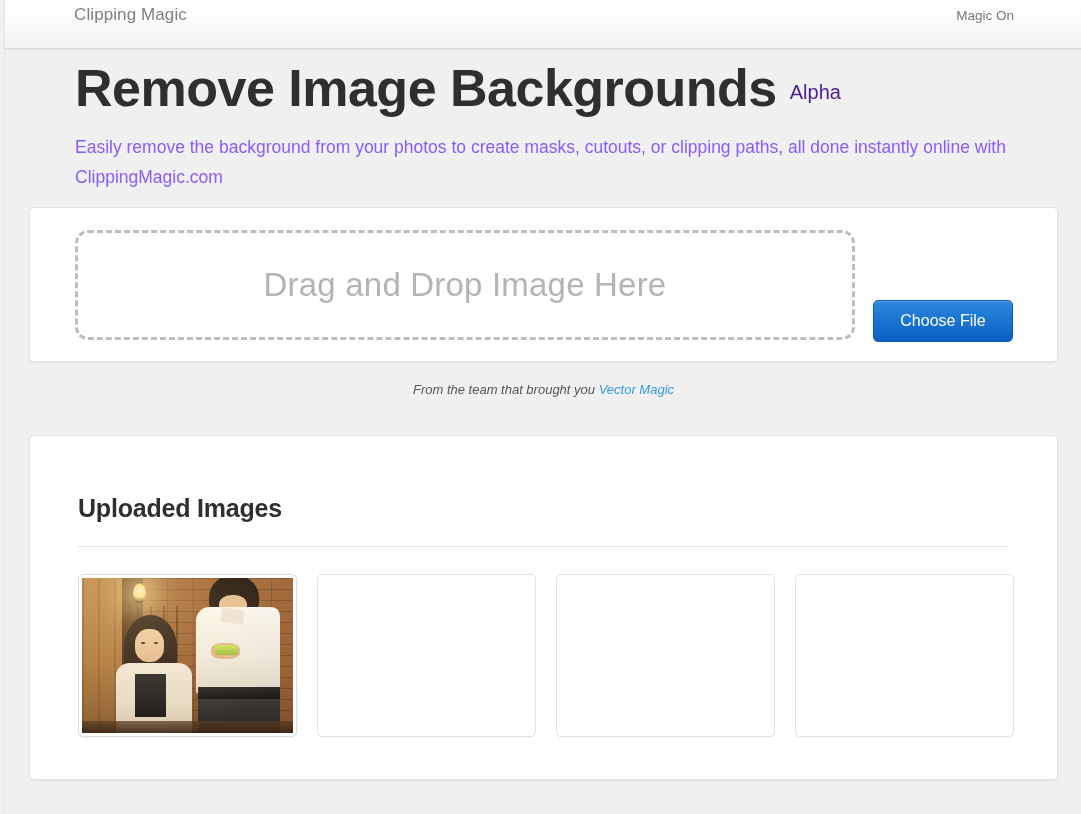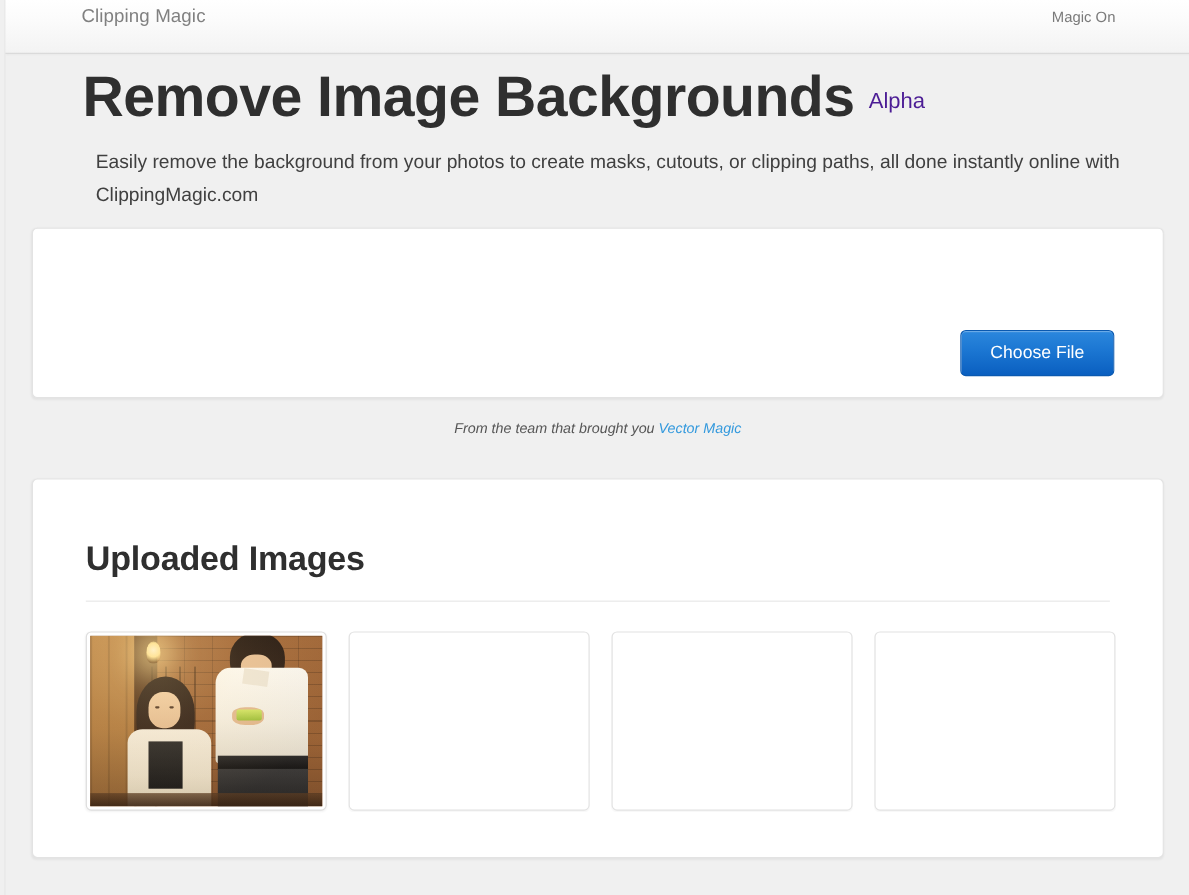--- a/index.html
+++ b/index.html
@@ -88,25 +88,25 @@
   }
   h1.title .alpha {
     font-size: 20px;
     font-weight: normal;
     color: #4c1d95;
     letter-spacing: 0;
     margin-left: 13px;
     vertical-align: 7px;
   }
   p.lead {
-    margin: 10px 0 0 12px;
+    margin: 10px 0 0 0;
     width: 935px;
     font-size: 17.5px;
     line-height: 30px;
-    color: #404040;
+    color: #8b5cf6;
     font-weight: normal;
   }
 
   
   .card {
     background: #ffffff;
     border: 1px solid #e3e3e3;
     border-radius: 5px;
     box-shadow: 0 1px 2px rgba(0,0,0,0.055);
   }
@@ -181,21 +181,21 @@
     position: absolute;
     left: 24px;
     top: 402px;
     width: 1029px;
     height: 345px;
     padding: 0;
   }
   h2.gallery-title {
     margin: 0;
     padding: 53px 0 0 48px;
-    font-size: 31px;
+    font-size: 25px;
     line-height: 38px;
     font-weight: bold;
     color: #2f2f2f;
     letter-spacing: -0.2px;
   }
   .divider {
     margin: 19px 48px 0 48px;
     height: 1px;
     background: #e5e5e5;
   }
@@ -393,20 +393,23 @@
 
   <div class="container">
 
     <div class="hero">
       <h1 class="title"><span>Remove Image Backgrounds</span><span class="alpha">Alpha</span></h1>
       <p class="lead">Easily remove the background from your photos to create masks, cutouts, or clipping paths, all done instantly online with ClippingMagic.com</p>
     </div>
 
     <div class="card upload-card">
       <div class="dropzone-row">
+        <div class="dropzone">
+          <span class="dropzone-label">Drag and Drop Image Here</span>
+        </div>
         <button class="choose-file">Choose File</button>
       </div>
     </div>
 
     <div class="team-line"><span>From the team that brought you </span><a href="#">Vector Magic</a></div>
 
     <div class="card gallery-card">
       <h2 class="gallery-title">Uploaded Images</h2>
       <div class="divider"></div>
       <div class="thumbs">

